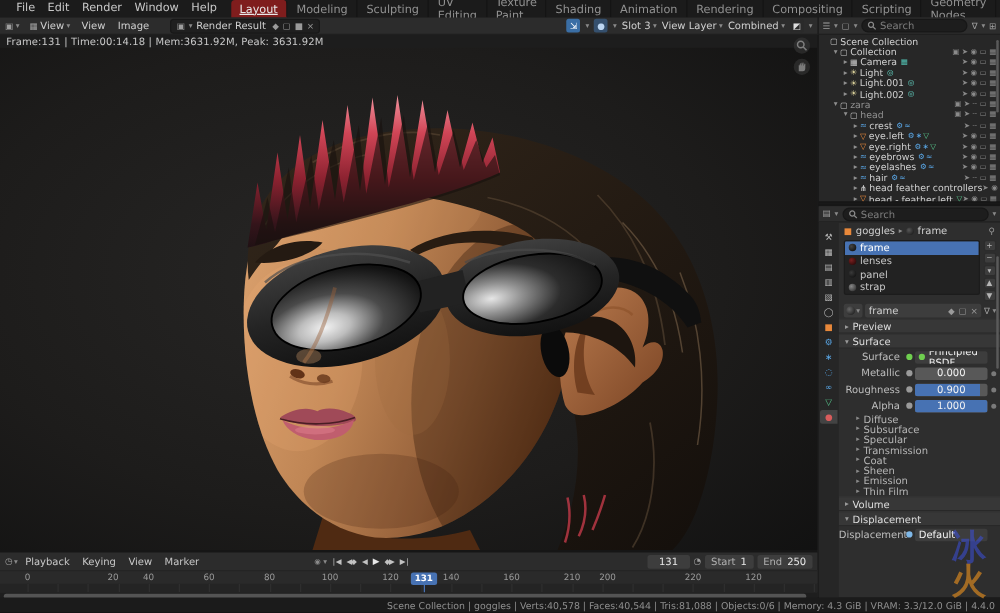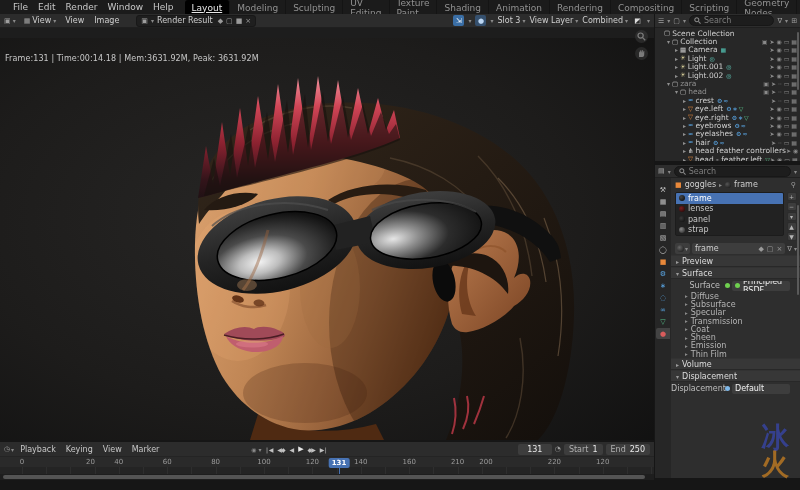--- a/index.html
+++ b/index.html
@@ -6,37 +6,37 @@
   html,body { width:800px; height:490px; overflow:hidden; background:#111; }
   body { font-family:"DejaVu Sans", sans-serif; color:#cfcfcf; font-size:8px; -webkit-font-smoothing:antialiased; }
   #app { position:relative; width:800px; height:490px; background:#161616; }
 
   
   #topbar { position:absolute; left:0; top:0; width:800px; height:14px; background:#1b1b1b; display:flex; align-items:center; font-size:9px; }
   #blender-logo { width:11px; height:9px; margin:0 4px 0 4px; border-radius:3px 5px 4px 4px; background:radial-gradient(circle at 35% 40%, #f5a55f 0 30%, #e87d3e 60%, #c05a22 100%); }
   .menu-item { padding:0 5px; color:#c8c8c8; cursor:default; }
   #workspace-tabs { display:flex; margin-left:6px; height:14px; align-items:stretch; }
   .ws-tab { padding:1px 7px 0 7px; color:#919191; display:flex; align-items:center; border-right:1px solid #141414; }
-  .ws-tab.active { background:#000000; color:#e8e8e8; border-radius:3px 3px 0 0;text-decoration:underline; }
+  .ws-tab.active { background:#7f1d1d; color:#e8e8e8; border-radius:3px 3px 0 0;text-decoration:underline; }
   .tiny-icon { font-size:7px; color:#9e9e9e; }
   .chev { font-size:6px; color:#8a8a8a; }
 
   
   #img-header { position:absolute; left:0; top:14px; width:654px; height:14px; background:#2c2c2c; display:flex; align-items:center; border-bottom:1px solid #1f1f1f; }
   .hdr-btn { display:flex; align-items:center; gap:2px; padding:0 4px; height:12px; border-radius:2px; color:#cfcfcf; }
   .hdr-menu { padding:0 5px; color:#cfcfcf; }
   .datablock { display:flex; align-items:center; gap:3px; background:#1f1f1f; border:1px solid #181818; border-radius:3px; height:12px; padding:0 4px; margin-left:12px; }
   .db-icons { display:flex; gap:3px; margin-left:2px; color:#9a9a9a; font-size:7px; }
   #img-hdr-right { margin-left:auto; display:flex; align-items:center; gap:4px; padding-right:4px; }
   .drop { display:flex; align-items:center; gap:2px; color:#cfcfcf; }
   .icon-sq { width:11px; height:11px; border-radius:2px; display:flex; align-items:center; justify-content:center; font-size:7px; }
 
   
   #viewport { position:absolute; left:0; top:28px; width:654px; height:412px; background:#1d1d1d; overflow:hidden; }
-  #render-stats { position:absolute; left:5px; top:1px; font-size:8px; color:#c9c9c9; z-index:5; letter-spacing:.1px;margin-top:25px; }
+  #render-stats { position:absolute; left:5px; top:1px; font-size:8px; color:#c9c9c9; z-index:5; letter-spacing:.1px; }
   #vp-gizmos { position:absolute; right:6px; top:2px; z-index:6; display:flex; flex-direction:column; gap:4px; opacity:.55; }
   .gizmo { width:13px; height:13px; border-radius:50%; background:#3a3a3a; display:flex; align-items:center; justify-content:center; }
   #render-svg { position:absolute; left:0; top:10px; }
 
   
   #outliner { position:absolute; left:655px; top:14px; width:145px; height:149px; background:#272727; border-bottom:2px solid #161616; }
   #outliner-header { height:14px; background:#2d2d2d; display:flex; align-items:center; gap:3px; padding:0 3px; border-bottom:1px solid #1f1f1f; }
   .search-box { flex:1; display:flex; align-items:center; gap:3px; background:#1d1d1d; border:1px solid #171717; border-radius:6px; height:11px; padding:0 4px; color:#7d7d7d; }
   #outliner-rows { overflow:hidden; height:133px; padding-top:1px; }
   .ol-row { display:flex; align-items:center; height:8.4px; font-size:7.5px; color:#cfcfcf; white-space:nowrap; }
@@ -650,20 +650,46 @@
       <div id="surface-fields">
           <div class="frow">
             <span class="flabel">Surface</span>
             <span class="dot" style="background: rgb(111, 207, 79);"></span>
             <span class="widget dropdown">
               <span class="sphere" style="width: 5px; height: 5px; background: rgb(111, 207, 79);"></span>
               <span>Principled BSDF</span>
             </span>
             <span class="decor none"></span>
           </div>
+          <div class="frow">
+            <span class="flabel">Metallic</span>
+            <span class="dot" style="background: rgb(154, 154, 154);"></span>
+            <span class="widget">
+              <span>0.000</span>
+            </span>
+            <span class="decor"></span>
+          </div>
+          <div class="frow">
+            <span class="flabel">Roughness</span>
+            <span class="dot" style="background: rgb(154, 154, 154);"></span>
+            <span class="widget">
+              <span class="fillbar" style="width: 90%;"></span>
+              <span>0.900</span>
+            </span>
+            <span class="decor"></span>
+          </div>
+          <div class="frow">
+            <span class="flabel">Alpha</span>
+            <span class="dot" style="background: rgb(154, 154, 154);"></span>
+            <span class="widget">
+              <span class="fillbar" style="width: 100%;"></span>
+              <span>1.000</span>
+            </span>
+            <span class="decor"></span>
+          </div>
         </div>
       <div id="surface-subpanels">
           <div class="subrow">
             <span class="car">▸</span>
             <span>Diffuse</span>
           </div>
           <div class="subrow">
             <span class="car">▸</span>
             <span>Subsurface</span>
           </div>
@@ -791,18 +817,19 @@
         <div class="gridline" style="left: 578.6px;"></div>
         <div class="gridline" style="left: 602.8px;"></div>
         <div class="gridline" style="left: 627px;"></div>
         <div class="gridline" style="left: 651.2px;"></div>
       </div>
     <div id="tl-scroll">
         <div id="tl-thumb"></div>
       </div>
   </div>
 
+  <div id="statusbar">Scene Collection | goggles | Verts:40,578 | Faces:40,544 | Tris:81,088 | Objects:0/6 | Memory: 4.3 GiB | VRAM: 3.3/12.0 GiB | 4.4.0</div>
 
   <div id="watermark">
     <span id="wm-ice">冰</span>
     <span id="wm-fire">火</span>
   </div>
 </div>
 
 </body></html>

